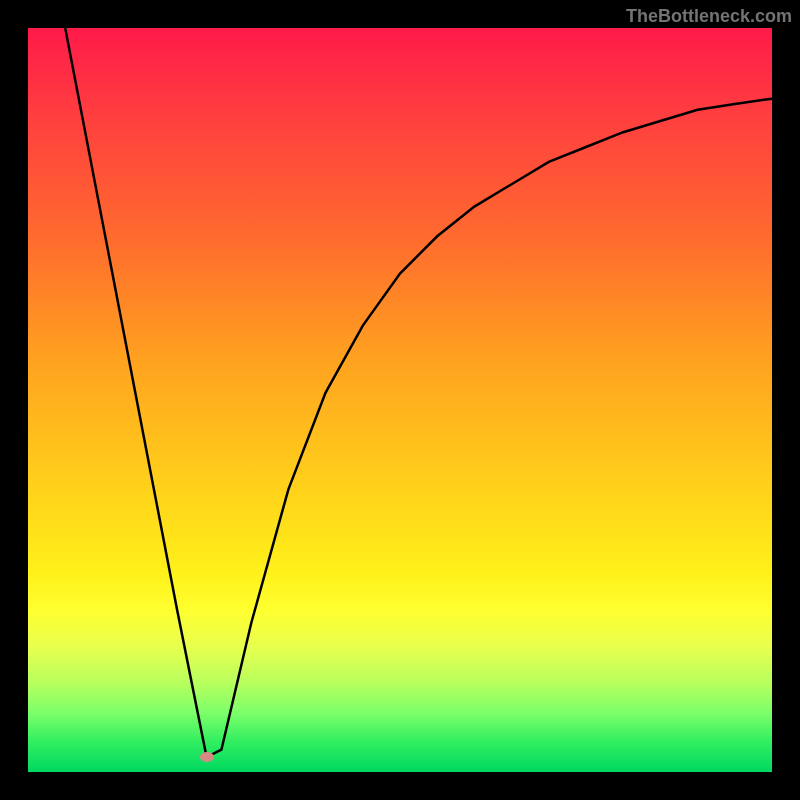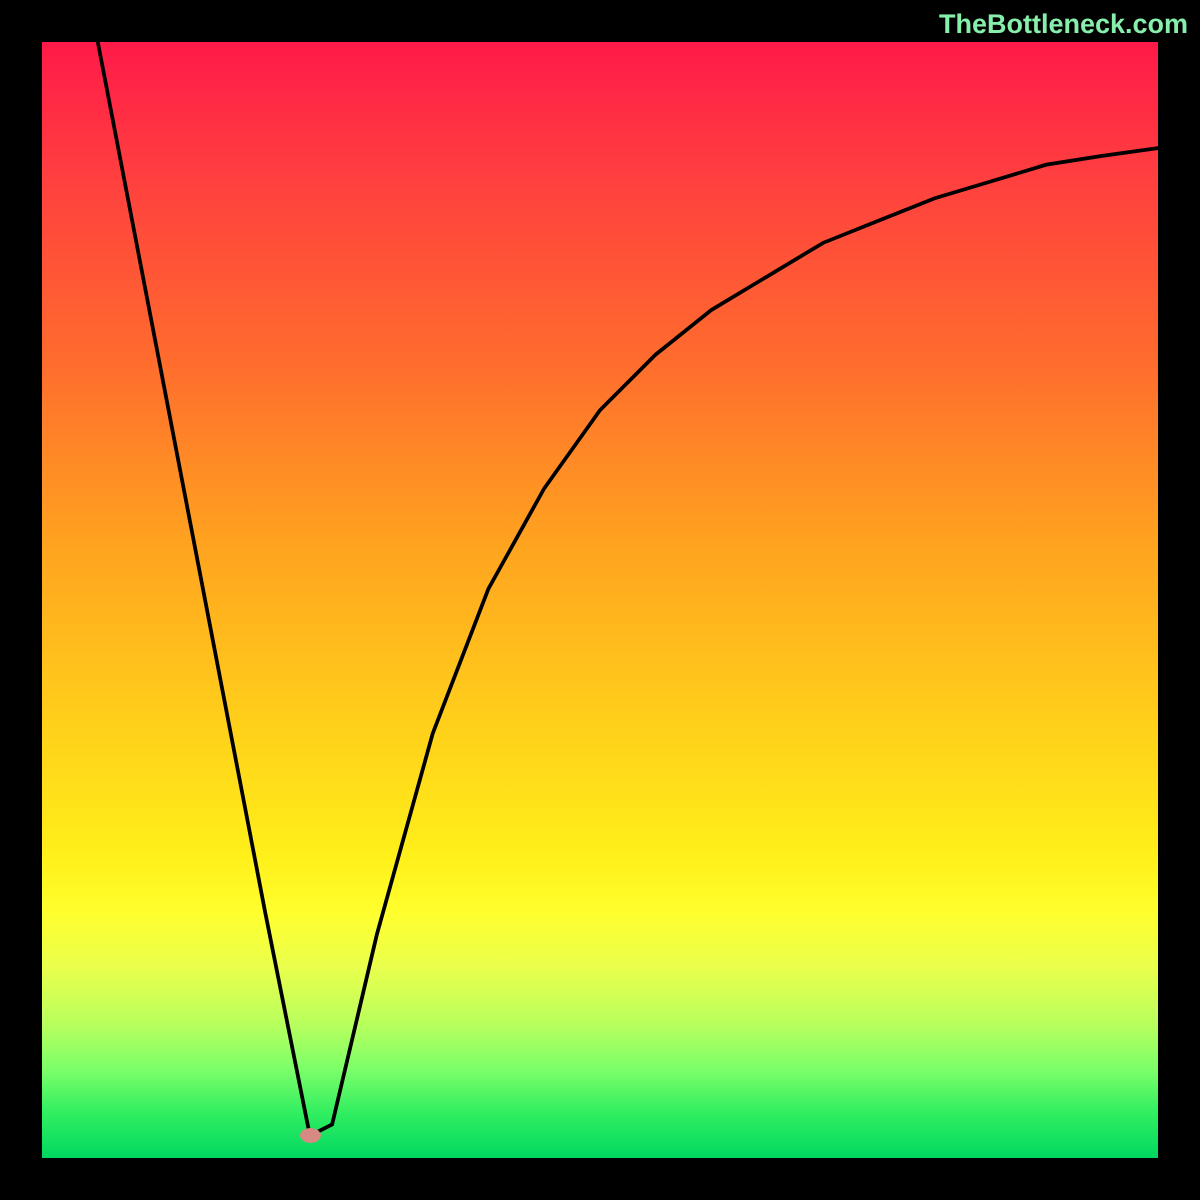--- a/index.html
+++ b/index.html
@@ -49,21 +49,21 @@
     width: 14px;
     height: 10px;
     background: #d78a84;
     border-radius: 50%;
     transform: translate(-50%, -50%);
   }
   .attr {
     position: absolute;
     top: 6px;
     right: 8px;
-    color: #86efac;
+    color: #737373;
     font-size: 18px;
     font-weight: 600;
     font-family: Arial, Helvetica, sans-serif;
   }
 </style>
 </head>
 <body>
 
 <div class="frame">
   <div class="attr">TheBottleneck.com</div>

